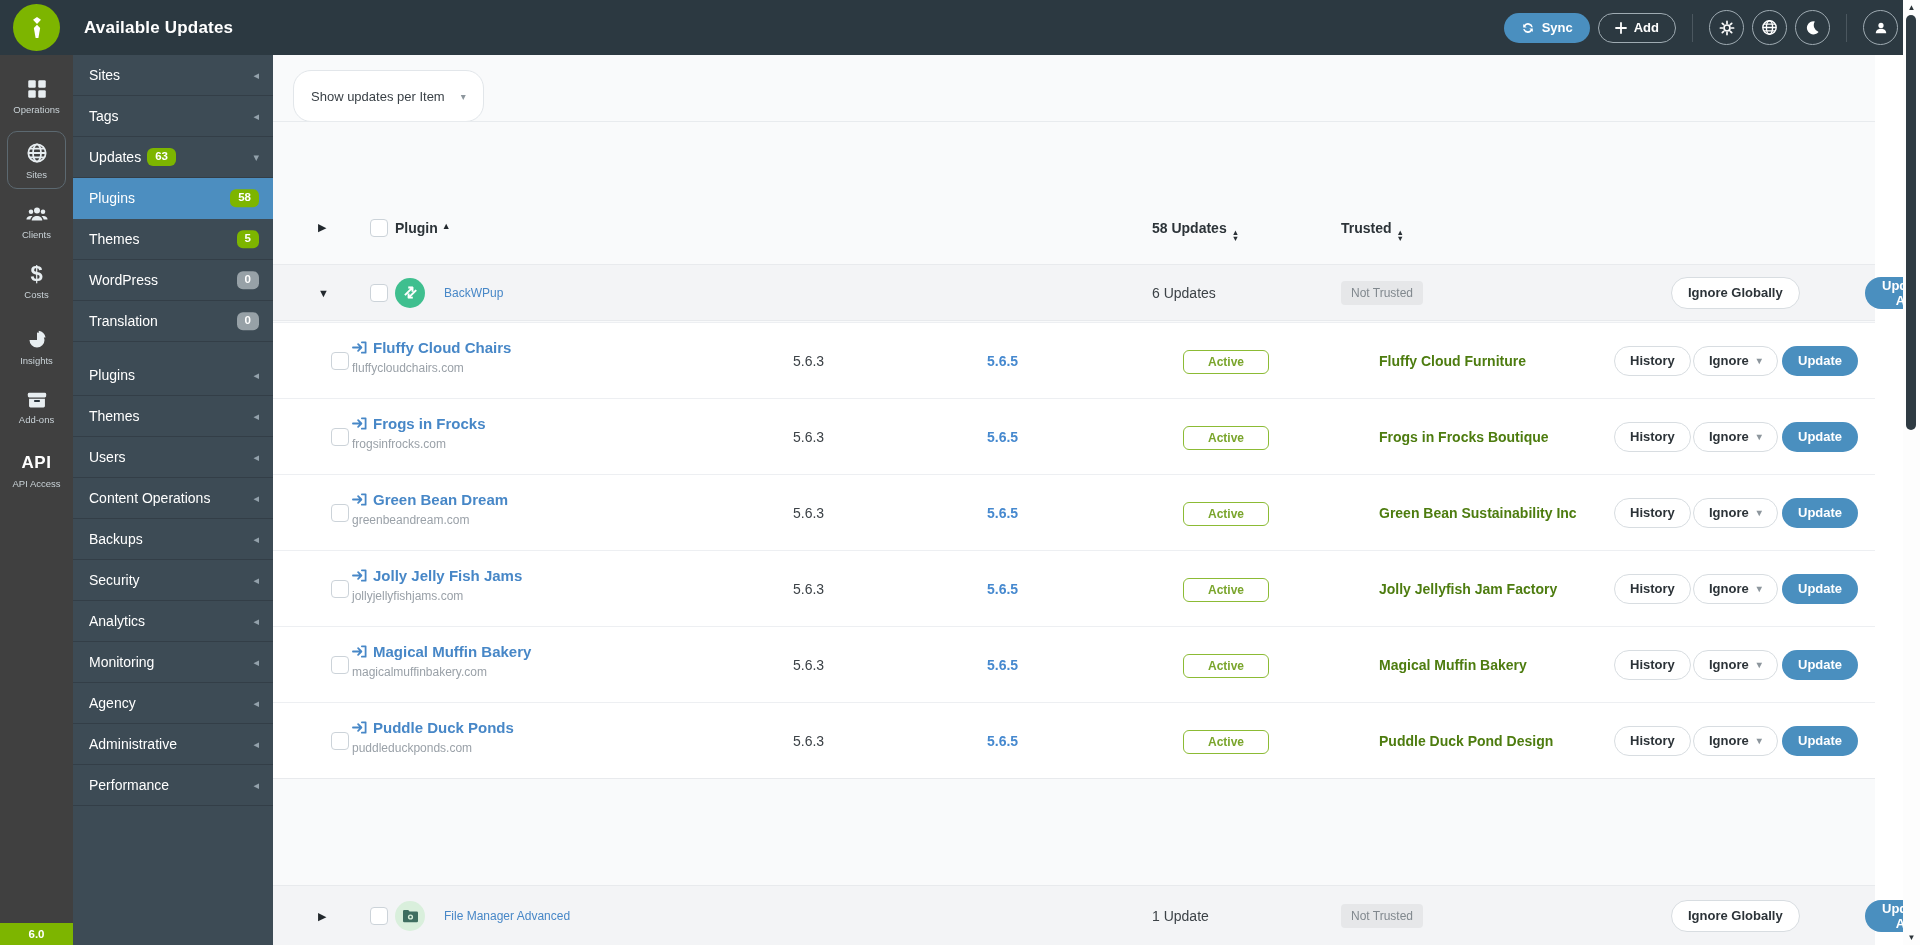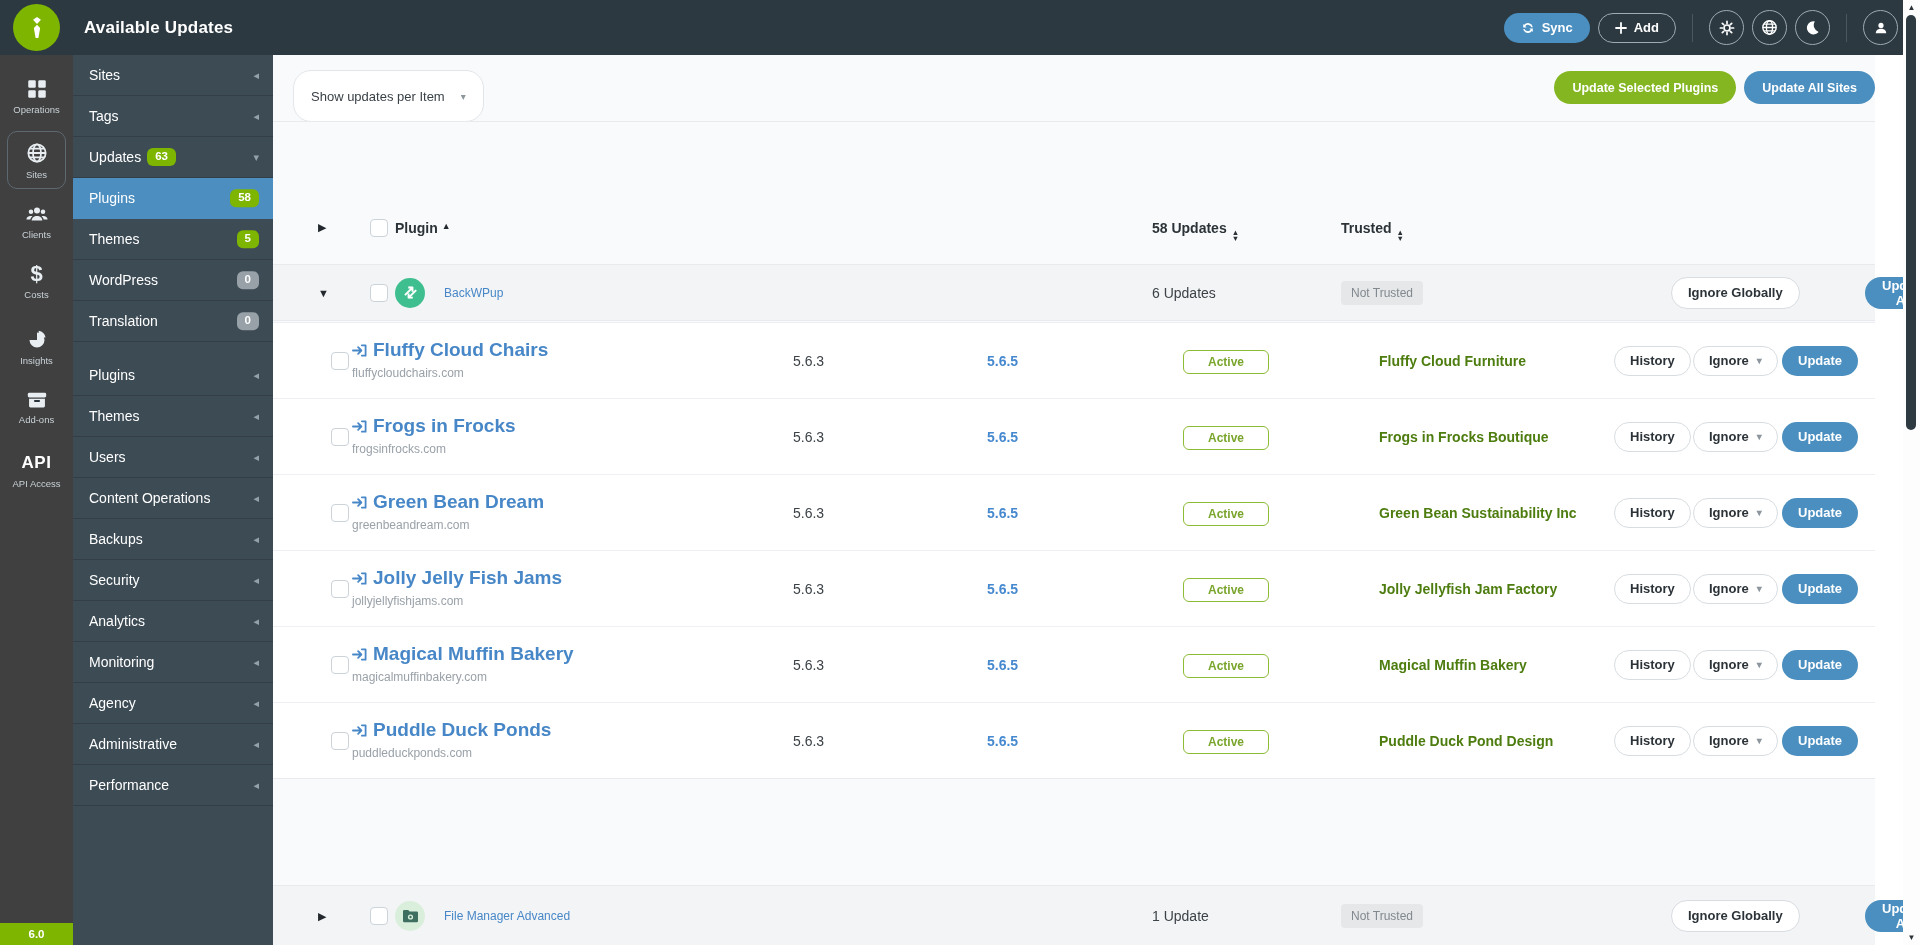--- a/index.html
+++ b/index.html
@@ -89,21 +89,21 @@
 
   
   .subtable { position:absolute; top:267px; left:0; width:1602px; background:#fff; border-bottom:1px solid #e8eaed; }
   .subhead { position:relative; height:77px; }
   .sh { position:absolute; top:38px; font-size:13.5px; font-weight:bold; color:#2c3338; }
   .sh-website { left:58px; } .sh-version { left:522px; } .sh-latest { left:714px; } .sh-status { left:910px; } .sh-client { left:1106px; }
   .srow { position:relative; height:76px; border-top:1px solid #edeff2; }
   .c-check { left:58px; }
   .site-block { position:absolute; left:79px; top:16px; }
   .site-line { display:flex; align-items:center; gap:6px; }
-  .site-name { font-size:19px; font-weight:bold; color:#4787c7; cursor:pointer; }
+  .site-name { font-size:15px; font-weight:bold; color:#4787c7; cursor:pointer; }
   .site-domain { margin-top:5px; font-size:12px; color:#9aa1a8; }
   .c-version { left:520px; font-size:14px; color:#3c4247; }
   .c-latest { left:714px; font-size:14px; font-weight:bold; color:#4689cf; cursor:pointer; }
   .c-status { left:910px; }
   .status-badge { border:1.5px solid #8cbb35; color:#7aa52c; background:#fff; font-size:12px; font-weight:bold; padding:4px 24px; border-radius:6px; }
   .c-client { left:1106px; font-size:14px; font-weight:bold; color:#4d7c0f; cursor:pointer; }
   .c-history { left:1341px; }
   .c-ignore { left:1420px; }
   .c-update { left:1509px; }
   .row-btn { height:30px; border-radius:15px; background:#fff; border:1px solid #d8dde1; font-size:13px; font-weight:bold; color:#2c3338; padding:0 15px; display:flex; align-items:center; gap:8px; cursor:pointer; font-family:inherit; }
@@ -314,24 +314,20 @@
       <span class="chev">◂</span>
     </div>
   </div>
 
   <div class="main">
     <div class="gutter"></div>
 
     <div class="filter-pill">
       <span>Show updates per Item</span>
       <span class="caret">▾</span>
-    </div>
-    <div class="toolbar-actions">
-      <button class="action-pill green">Update Selected Plugins</button>
-      <button class="action-pill blue">Update All Sites</button>
     </div>
     <div class="toolbar-border"></div>
 
     <div class="headrow">
       <span class="exp hr-exp">▶</span>
       <span class="checkbox hr-check"></span>
       <span class="hr-plugin"><span>Plugin</span><span class="sort-asc">▲</span></span>
       <span class="hr-updates"><span>58 Updates</span><span class="sort-both">
             <span>▲</span>
             <span>▼</span>

